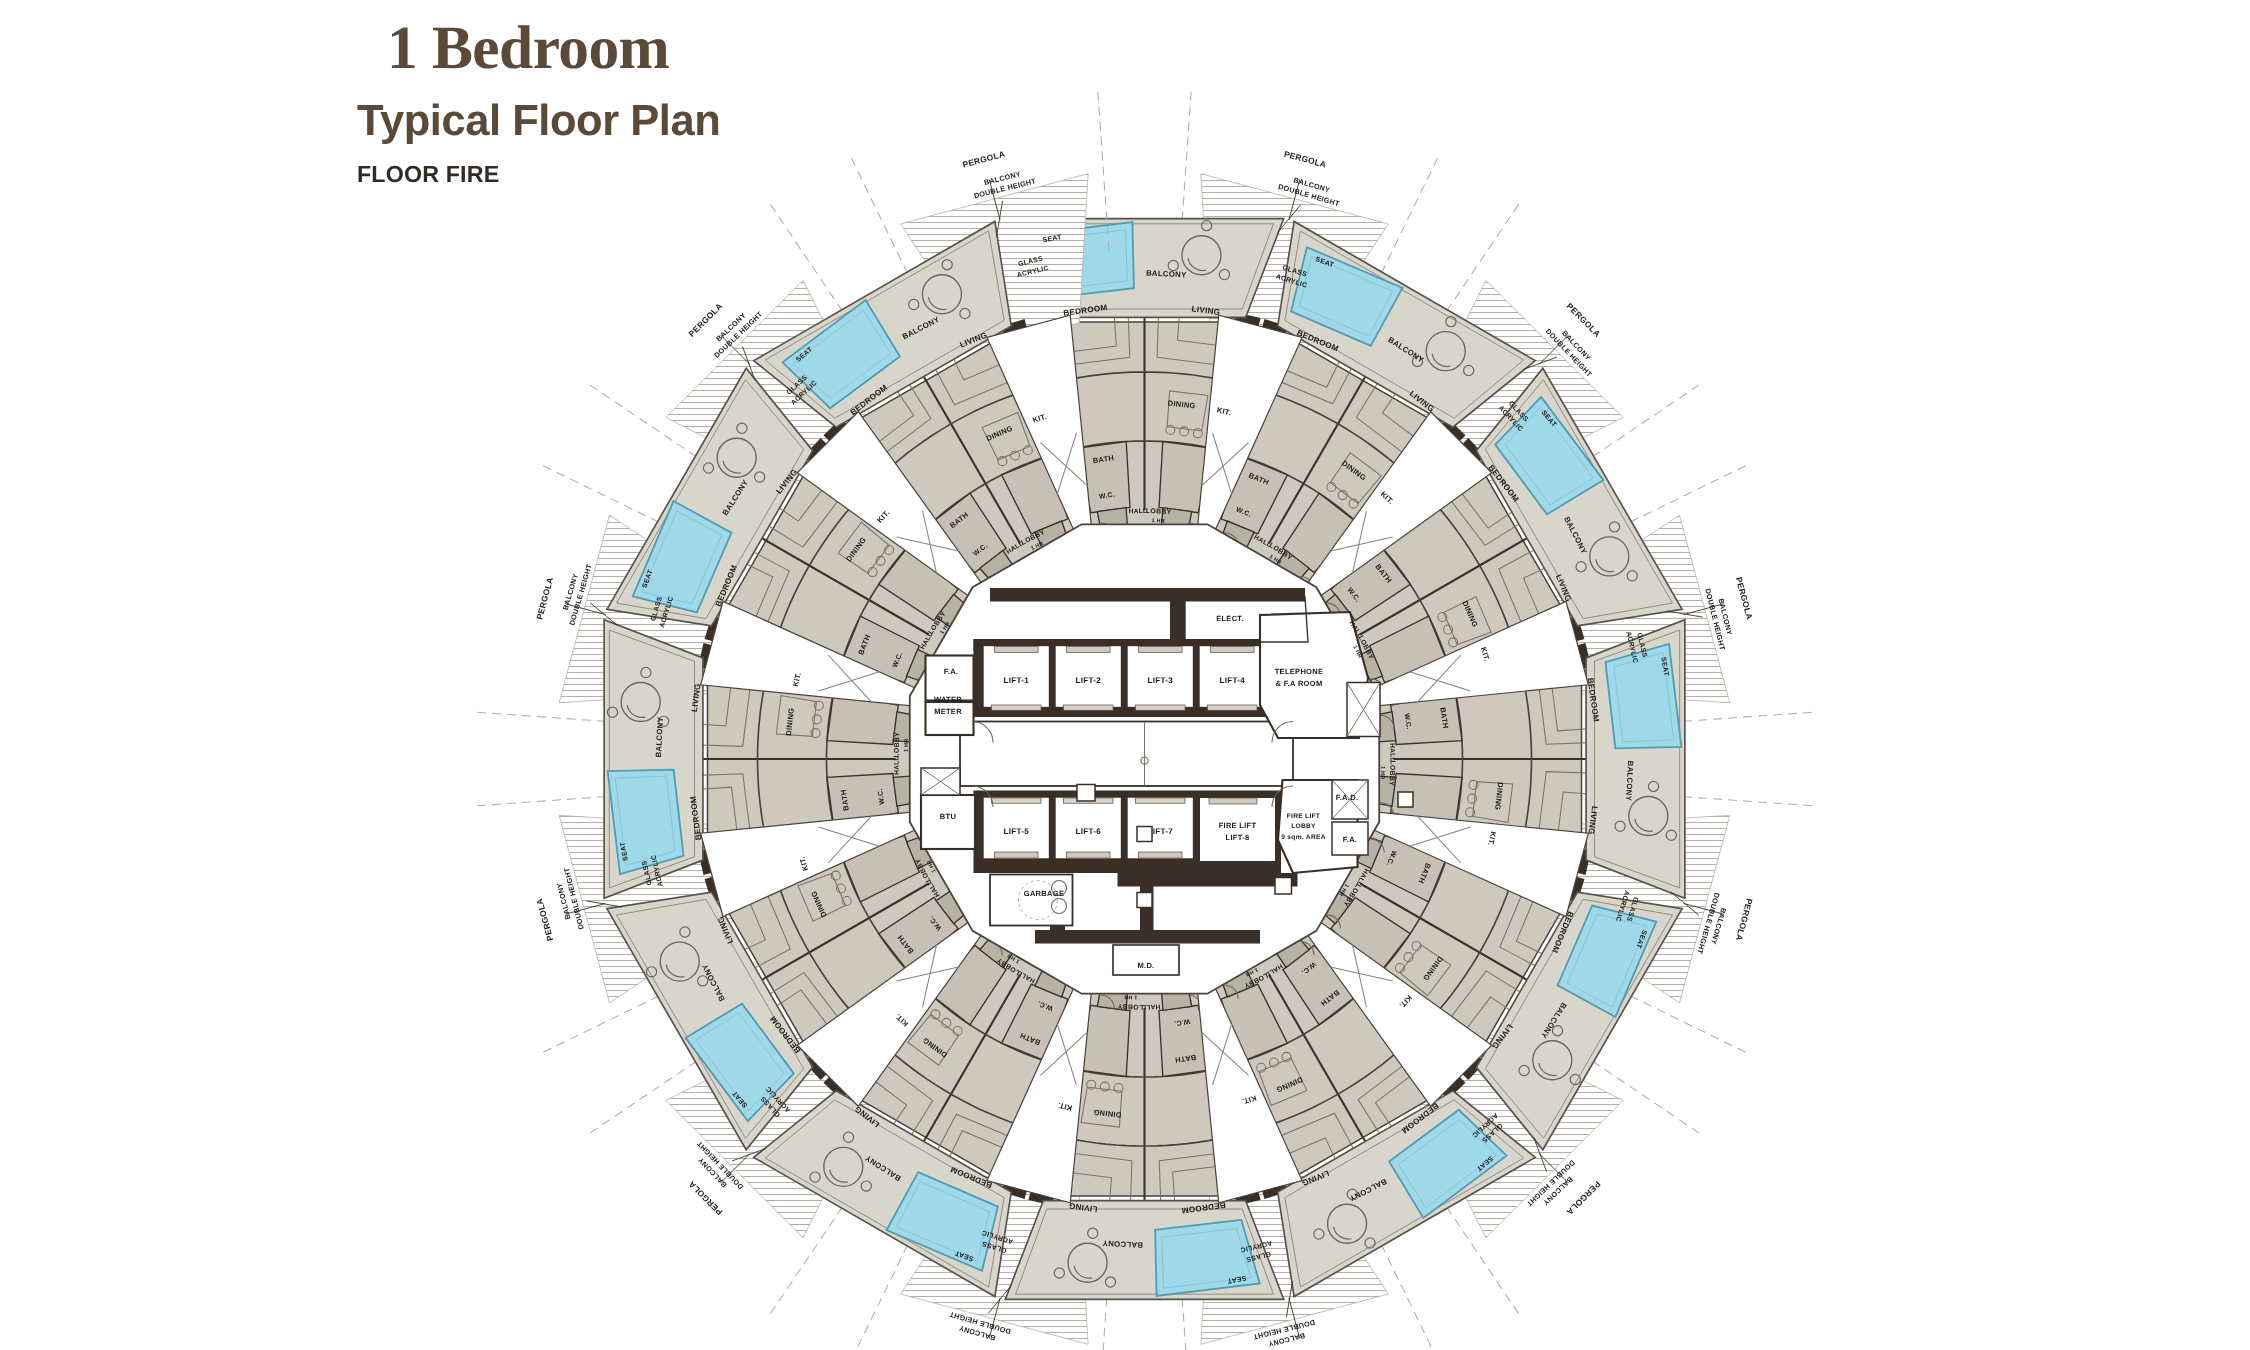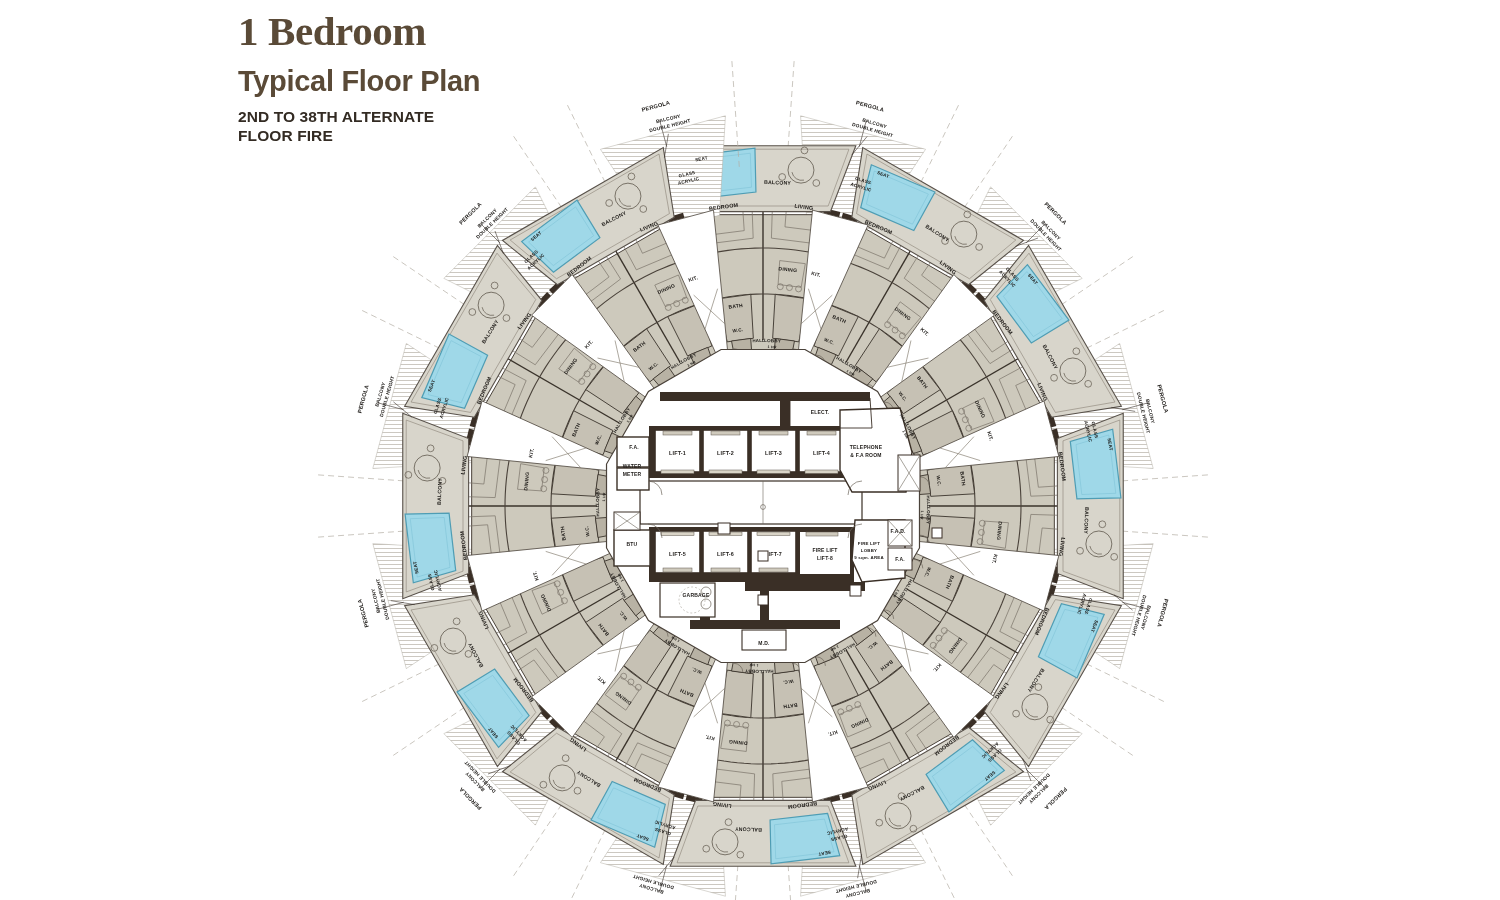--- a/index.html
+++ b/index.html
@@ -3,40 +3,39 @@
 <meta charset="utf-8">
 <style>
   html,body{margin:0;padding:0;background:#ffffff;}
   body{width:1500px;height:900px;overflow:hidden;
        font-family:"Liberation Sans",sans-serif;color:#231f1c;}
   #root{position:relative;width:1500px;height:900px;background:#ffffff;}
 
   
   #titleblock{position:absolute;left:238px;top:8px;width:520px;}
   #t1{font-family:"Liberation Serif",serif;font-weight:bold;font-size:41px;
-      line-height:46px;color:#5a4a37;letter-spacing:-0.4px;}
+      line-height:46px;color:#5a4a37;letter-spacing:-0.4px;margin-left:20px;}
   #t2{font-family:"Liberation Sans",sans-serif;font-weight:bold;font-size:29px;
       line-height:34px;color:#5a4a37;letter-spacing:-0.3px;margin-top:10px;}
   #t3{font-family:"Liberation Sans",sans-serif;font-weight:bold;font-size:15.5px;
       line-height:19px;color:#332b23;margin-top:9px;letter-spacing:0.1px;}
 
   #plan{position:absolute;left:0;top:0;width:1500px;height:900px;}
   svg{display:block;}
   text{font-family:"Liberation Sans",sans-serif;fill:#1d1a17;}
 </style>
 </head>
 <body>
 
 <div id="root">
 
   <div id="titleblock">
     <div id="t1">1 Bedroom</div>
     <div id="t2">Typical Floor Plan</div>
     <div id="t3">
-      <div>2ND TO 38TH ALTERNATE</div>
       <div>FLOOR FIRE</div>
     </div>
   </div>
 
   <svg id="plan" viewBox="0 0 1500 900">
     <defs>
       <pattern id="pergolaHatch" width="4" height="4" patternUnits="userSpaceOnUse" patternTransform="rotate(0)">
         <rect width="4" height="4" fill="#ffffff"></rect>
         <line x1="0" y1="0" x2="4" y2="0" stroke="#b6b1a6" stroke-width="1.4"></line>
       </pattern>

